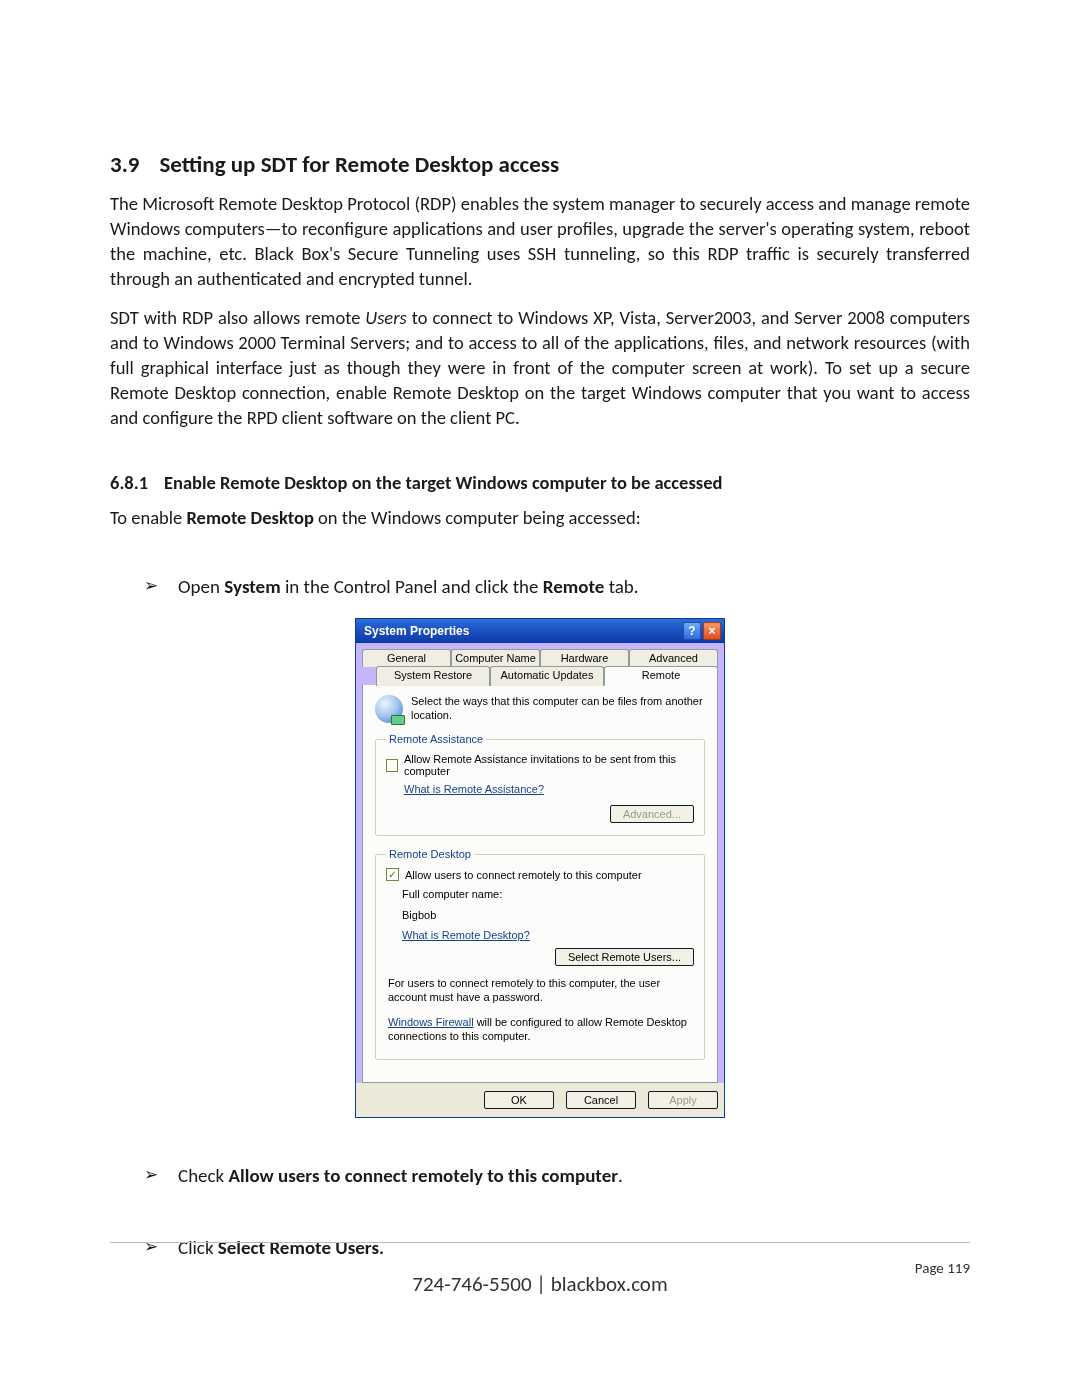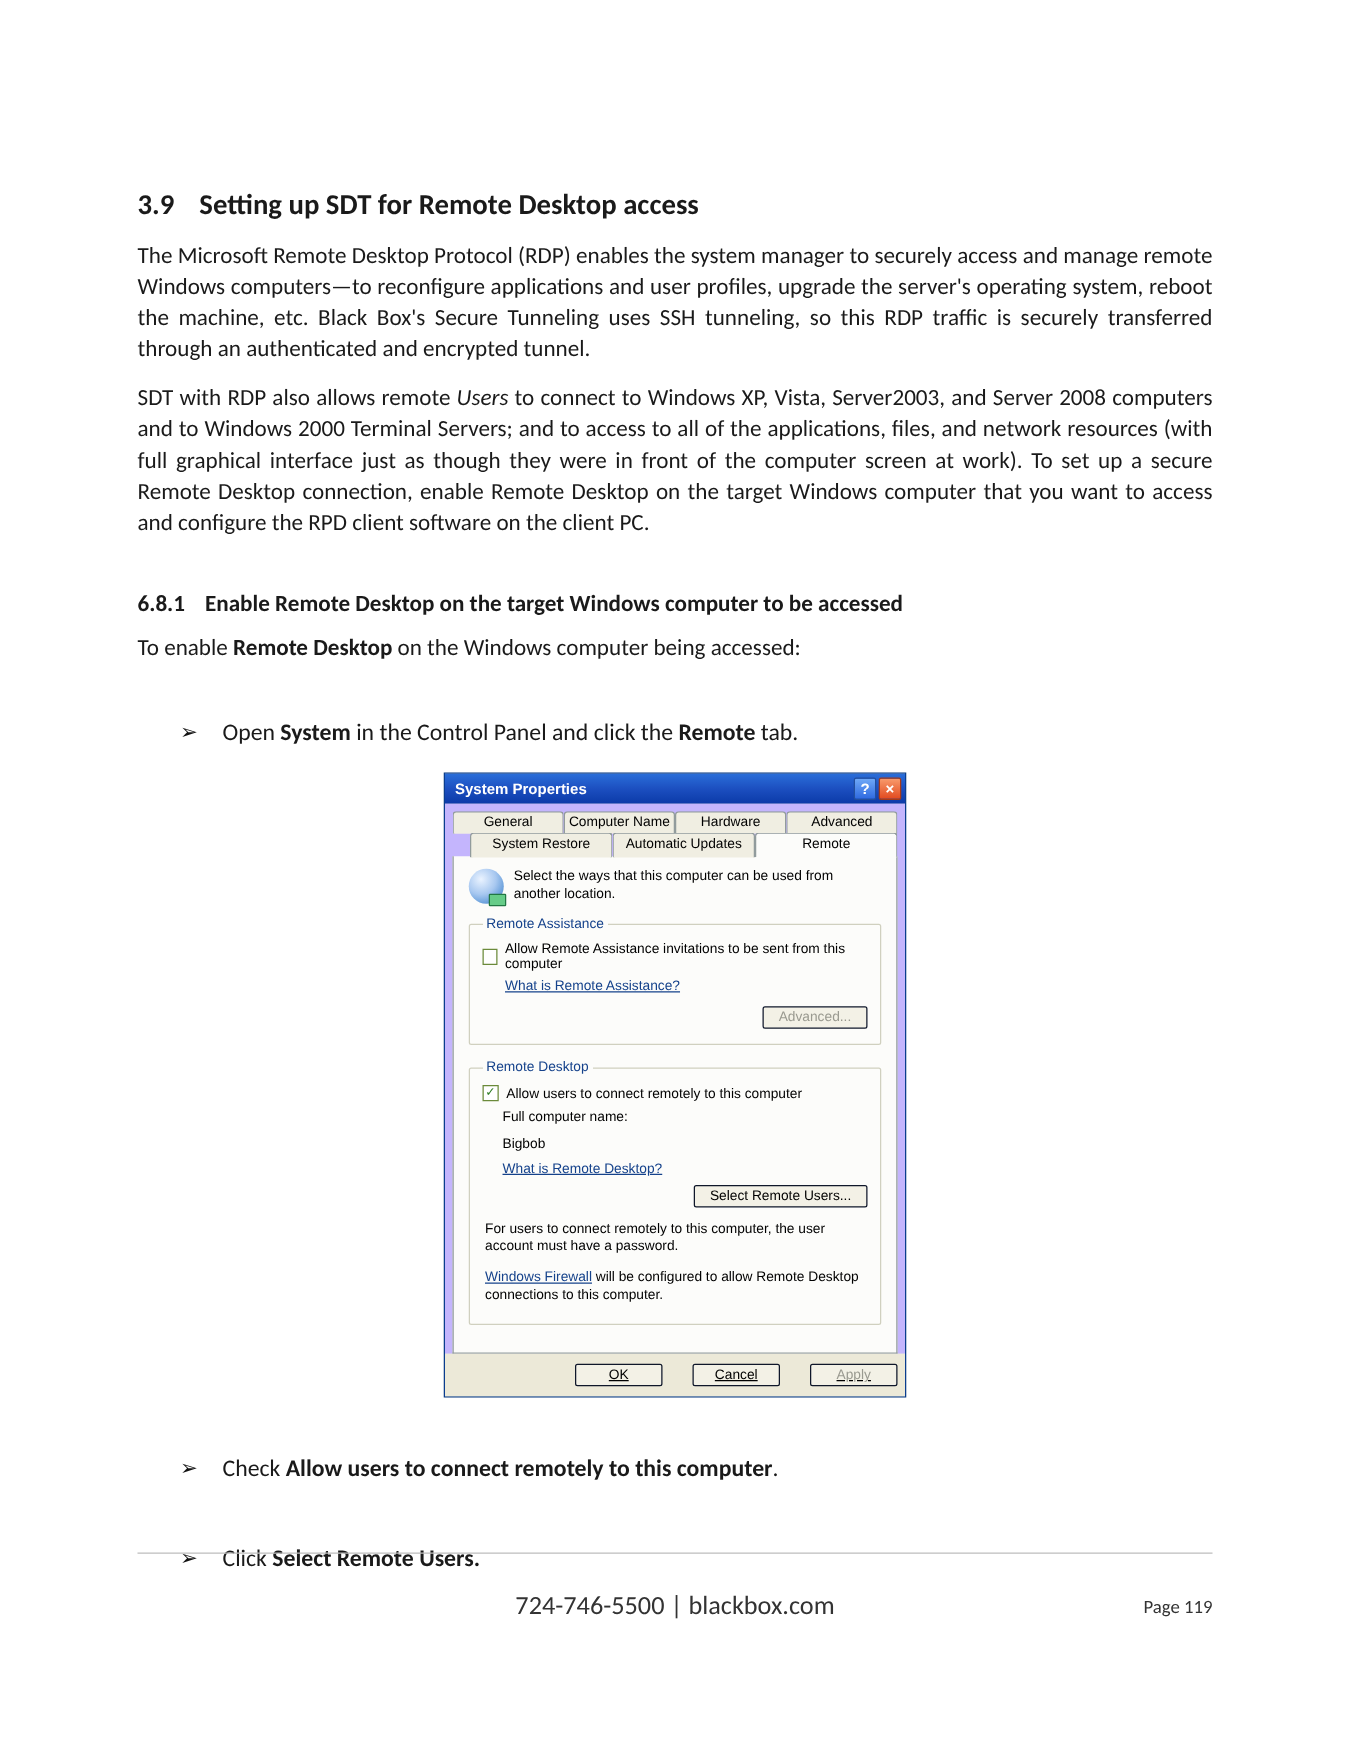--- a/index.html
+++ b/index.html
@@ -128,35 +128,34 @@
     border:1px solid #0f172a; background:#f3f1e6;
     padding:2px 12px; font-size:11px; min-width:70px; text-align:center;
     border-radius:2px;
   }
   .btn.disabled { color:#9a9a90; }
   .right { display:flex; justify-content:flex-end; }
   .rd-body { font-size:11px; line-height:1.3; margin-left:16px;}
   .rd-body .row { margin-bottom:6px; }
   .note { font-size:11px; margin:10px 2px 4px 2px; line-height:1.3;}
   .footer-btns {
-    padding:8px 6px 8px 0; display:flex; justify-content:flex-end; gap:24px;
+    padding:8px 6px 8px 0; display:flex; justify-content:flex-end; gap:12px;
     background:#ece9d8;
-    text-decoration:underline;
   }
   
   .page-footer {
     position:absolute; left:110px; right:110px; bottom:100px;
   }
   .hr {
     border:none; border-top:1px solid #bdbdbd; margin-bottom:28px;
   }
   .foot-row { display:flex; align-items:flex-end; justify-content:center; position:relative;}
   .foot-center { font-size:21px; color:#333; }
   .foot-right {
-    position:absolute; right:0; bottom:2px;
+    position:absolute; right:0; bottom:20px;
     font-size:15px; color:#333;
   }
 </style>
 </head>
 <body>
 
 <div class="page">
   <h2 class="section-title">
     <span class="num">3.9</span><span>Setting up SDT for Remote Desktop access</span>
   </h2>
@@ -198,21 +197,21 @@
           <div class="tab">Advanced</div>
         </div>
         <div class="tabrow row2">
           <div class="tab">System Restore</div>
           <div class="tab">Automatic Updates</div>
           <div class="tab active">Remote</div>
         </div>
         <div class="tab-body">
           <div class="intro-row">
             <div class="intro-icon"></div>
-            <div class="intro-text">Select the ways that this computer can be used from another location.</div>
+            <div class="intro-text">Select the ways that this computer can be files from another location.</div>
           </div>
 
           <fieldset class="group">
             <legend>Remote Assistance</legend>
             <div class="chk-row">
               <span class="chk unchecked">✓</span>
               <span>Allow Remote Assistance invitations to be sent from this computer</span>
             </div>
             <div class="row" style="margin:4px 0 10px 18px;">
               <span class="linklike">What is Remote Assistance?</span>

